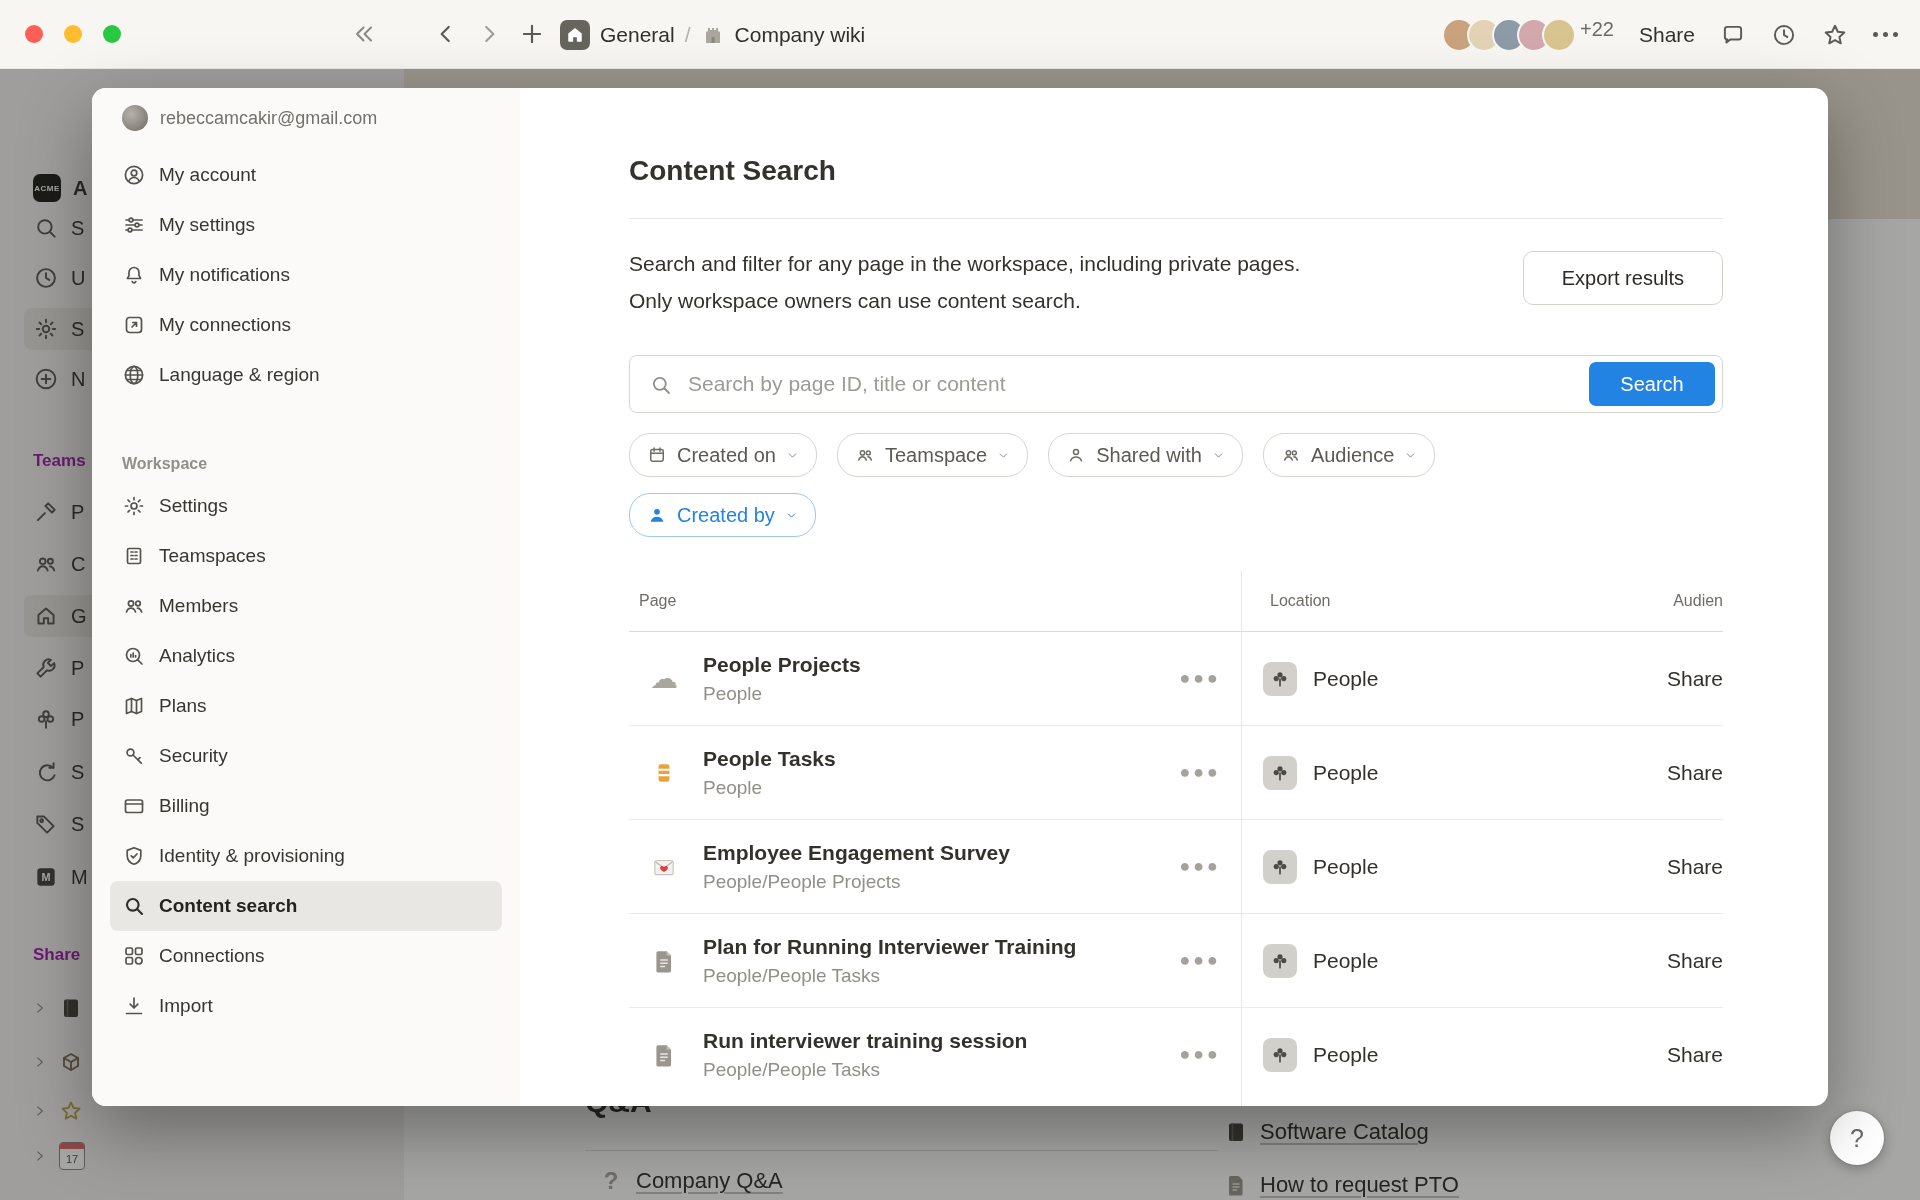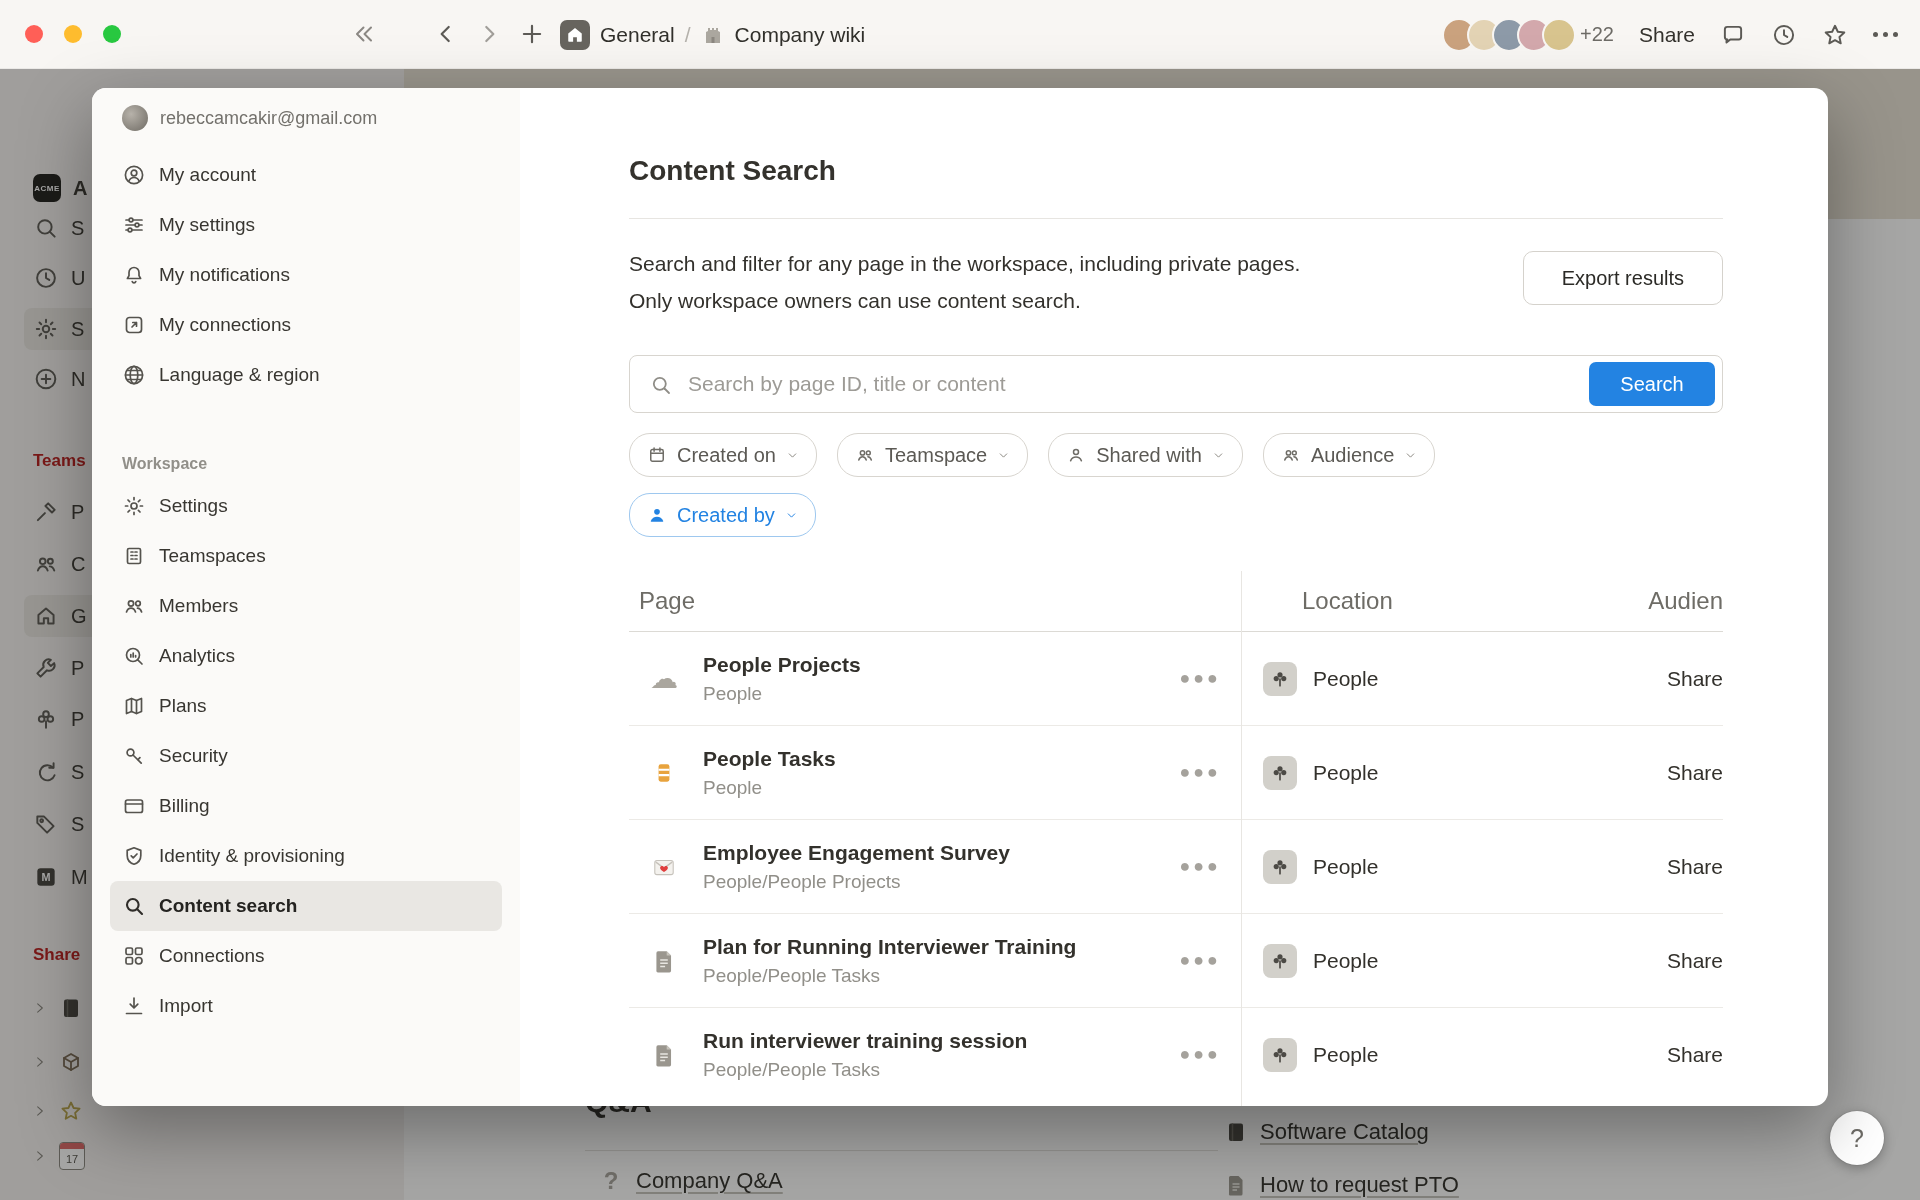--- a/index.html
+++ b/index.html
@@ -15,36 +15,36 @@
   .traffic{position:absolute;left:25px;top:25px;display:flex;gap:21px;}
   .light{width:18px;height:18px;border-radius:50%;}
   .l-red{background:#ff5f57}.l-yellow{background:#febc2e}.l-green{background:#28c840}
   .collapse{position:absolute;left:347px;top:19px;}
   .navbtns{position:absolute;left:433px;top:21px;display:flex;gap:17px;align-items:center;}
   .crumbs{position:absolute;left:560px;top:0;height:69px;display:flex;align-items:center;gap:10px;
     font-size:21px;color:#31302b;}
   .home-badge{width:30px;height:30px;border-radius:7px;background:#67645e;display:flex;align-items:center;justify-content:center;}
   .crumb-sep{color:#b4b1ab;}
   .top-right{position:absolute;right:22px;top:0;height:69px;display:flex;align-items:center;gap:25px;}
-  .avatars{display:flex;align-items:center;padding-left:9px;}
+  .avatars{display:flex;align-items:flex-start;padding-left:9px;}
   .avatar{width:30px;height:30px;border-radius:50%;border:2px solid #f8f6f3;margin-left:-9px;}
   .overflow-count{font-size:20px;color:#6d6b66;margin-left:4px;}
   .share-label{font-size:21px;color:#34322d;}
   .dots{display:flex;gap:5px;}
   .dots i{width:5px;height:5px;border-radius:50%;background:#5c5a55;}
 
   
   .sidebar{position:absolute;left:0;top:69px;width:404px;bottom:0;background:#f5f3f0;}
   .side-row{position:absolute;left:33px;display:flex;align-items:center;gap:12px;height:40px;font-size:20px;color:#3a3832;}
   .side-row svg{flex:none}
   .pill{position:absolute;left:24px;width:130px;height:42px;border-radius:8px;background:#e9e6e1;}
   .acme-logo{width:28px;height:28px;border-radius:7px;background:#201f1c;color:#fff;font-size:8px;font-weight:700;
     letter-spacing:.5px;display:flex;align-items:center;justify-content:center;}
   .ws-initial{font-weight:700;}
-  .side-label{position:absolute;left:33px;font-size:17px;font-weight:600;color:#b91c1c;}
+  .side-label{position:absolute;left:33px;font-size:17px;font-weight:600;color:#a21caf;}
   .chev-s{color:#85827c}
   .cal{width:24px;height:26px;border:1px solid #8a8780;border-radius:4px;background:#fff;display:flex;flex-direction:column;overflow:hidden;}
   .cal-top{height:6px;background:#d66;}
   .cal-day{flex:1;display:flex;align-items:center;justify-content:center;font-size:11px;color:#55534d;}
 
   
   .canvas{position:absolute;left:404px;top:69px;right:0;bottom:0;background:#fff;}
   .cover{position:absolute;left:0;top:0;right:0;height:150px;background:#e9e3d6;}
   .qa-h{position:absolute;left:181px;top:1016px;font-size:30px;font-weight:700;color:#31302b;}
   .canvas-divider{position:absolute;left:181px;top:1081px;width:633px;height:1px;background:#e3e1dd;}
@@ -92,21 +92,21 @@
   .chips.second{margin-top:16px;}
   .chip{display:inline-flex;align-items:center;gap:10px;height:42px;padding:0 17px;border:1px solid #d8d5cf;
     border-radius:21px;font-size:20px;color:#5b5954;background:#fff;}
   .chip svg{fill:none;stroke:#6f6d67;stroke-width:1.8;stroke-linecap:round;stroke-linejoin:round;}
   .chip .chev{stroke:#8a8781;}
   .chip.active{color:#2383e2;border-color:#9ec8ef;}
   .chip.active .chev{stroke:#2383e2;}
 
   .results{margin-top:34px;position:relative;}
   .vline{position:absolute;left:612px;top:0;height:537px;width:1px;background:#e8e6e2;}
-  .thead{display:flex;align-items:center;height:60px;border-bottom:1px solid #dcdad5;font-size:24px;color:#6e6c66;gap:32px;}
+  .thead{display:flex;align-items:center;height:60px;border-bottom:1px solid #dcdad5;font-size:16px;color:#6e6c66;}
   .th-page{width:612px;padding-left:10px;box-sizing:border-box;}
   .th-location{padding-left:29px;}
   .th-aud{margin-left:auto;}
   .trow{display:flex;align-items:center;height:93px;border-bottom:1px solid #eceae6;}
   .trow:last-child{border-bottom:none;}
   .cell-page{width:612px;flex:none;display:flex;align-items:center;gap:24px;padding:0 20px;box-sizing:border-box;}
   .row-ic{width:30px;flex:none;display:flex;align-items:center;justify-content:center;}
   .pg-title{font-size:21px;font-weight:600;color:#33312c;line-height:28px;}
   .pg-path{font-size:19px;color:#918f89;line-height:26px;margin-top:2px;}
   .row-dots{margin-left:auto;color:#a5a29c;font-size:18px;letter-spacing:3px;}

